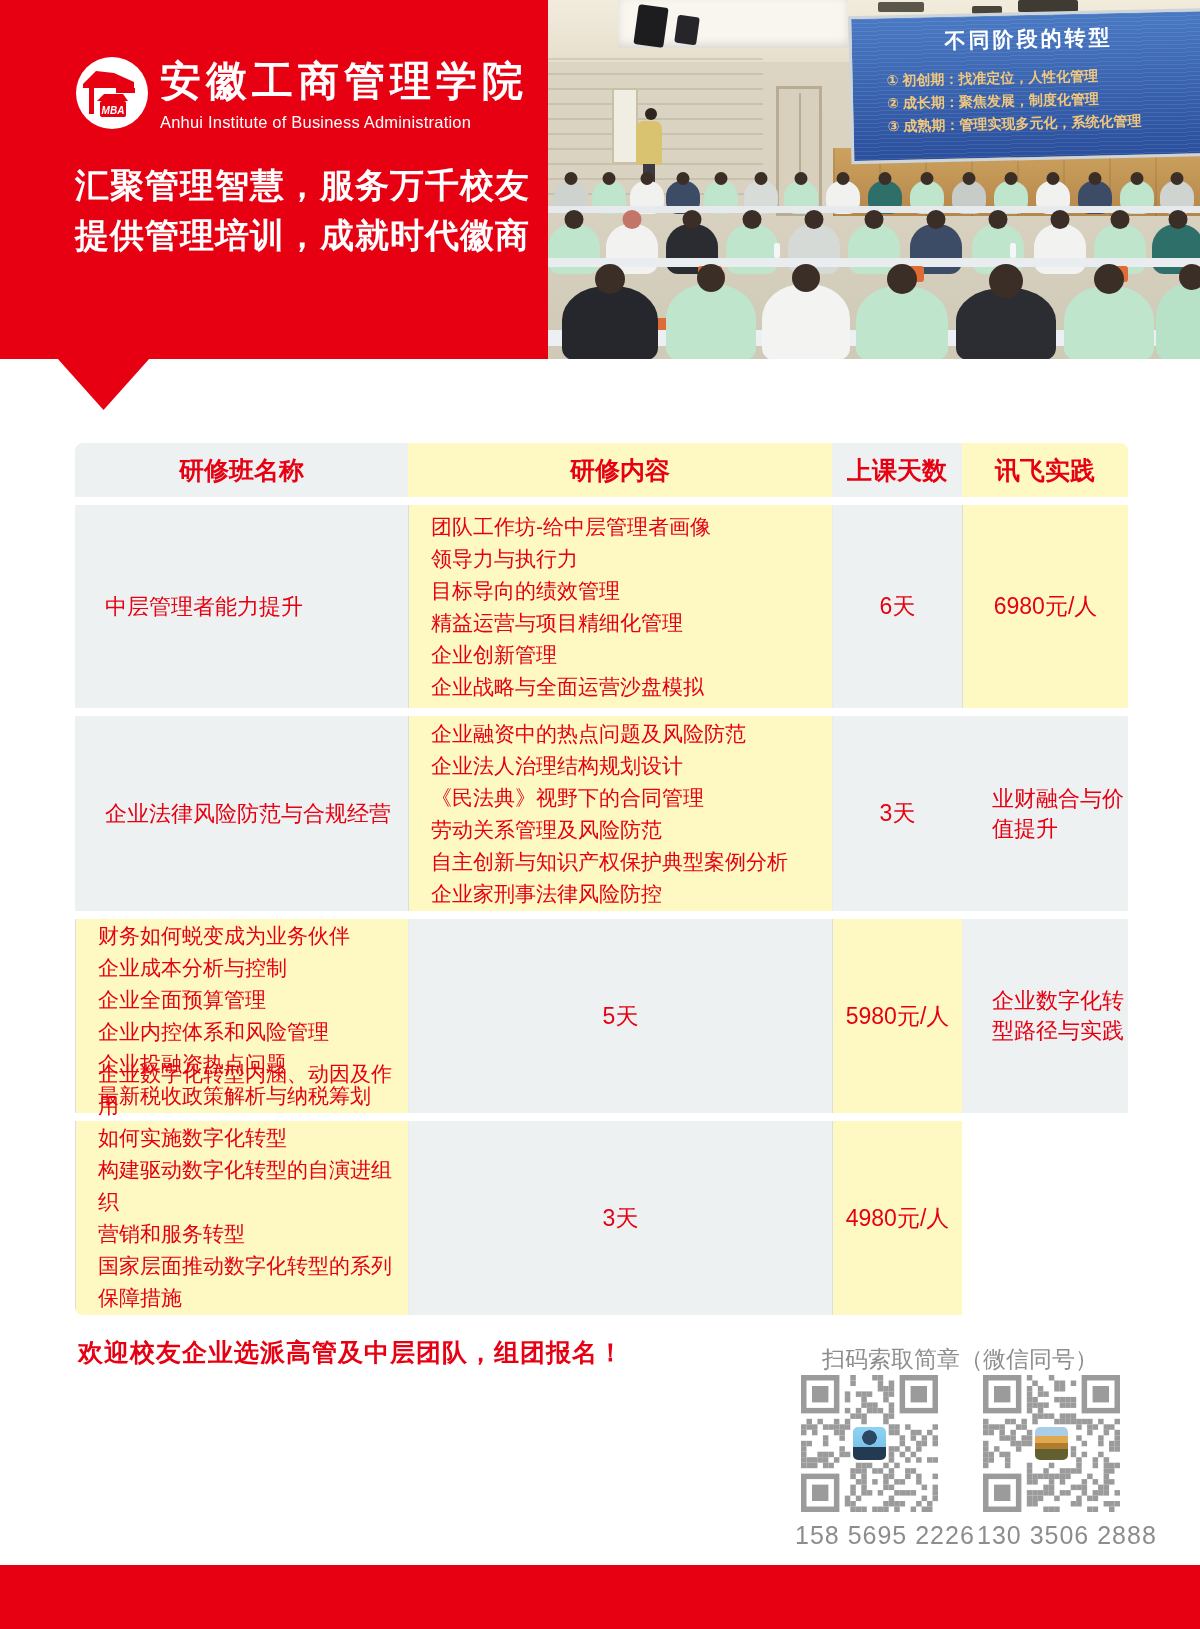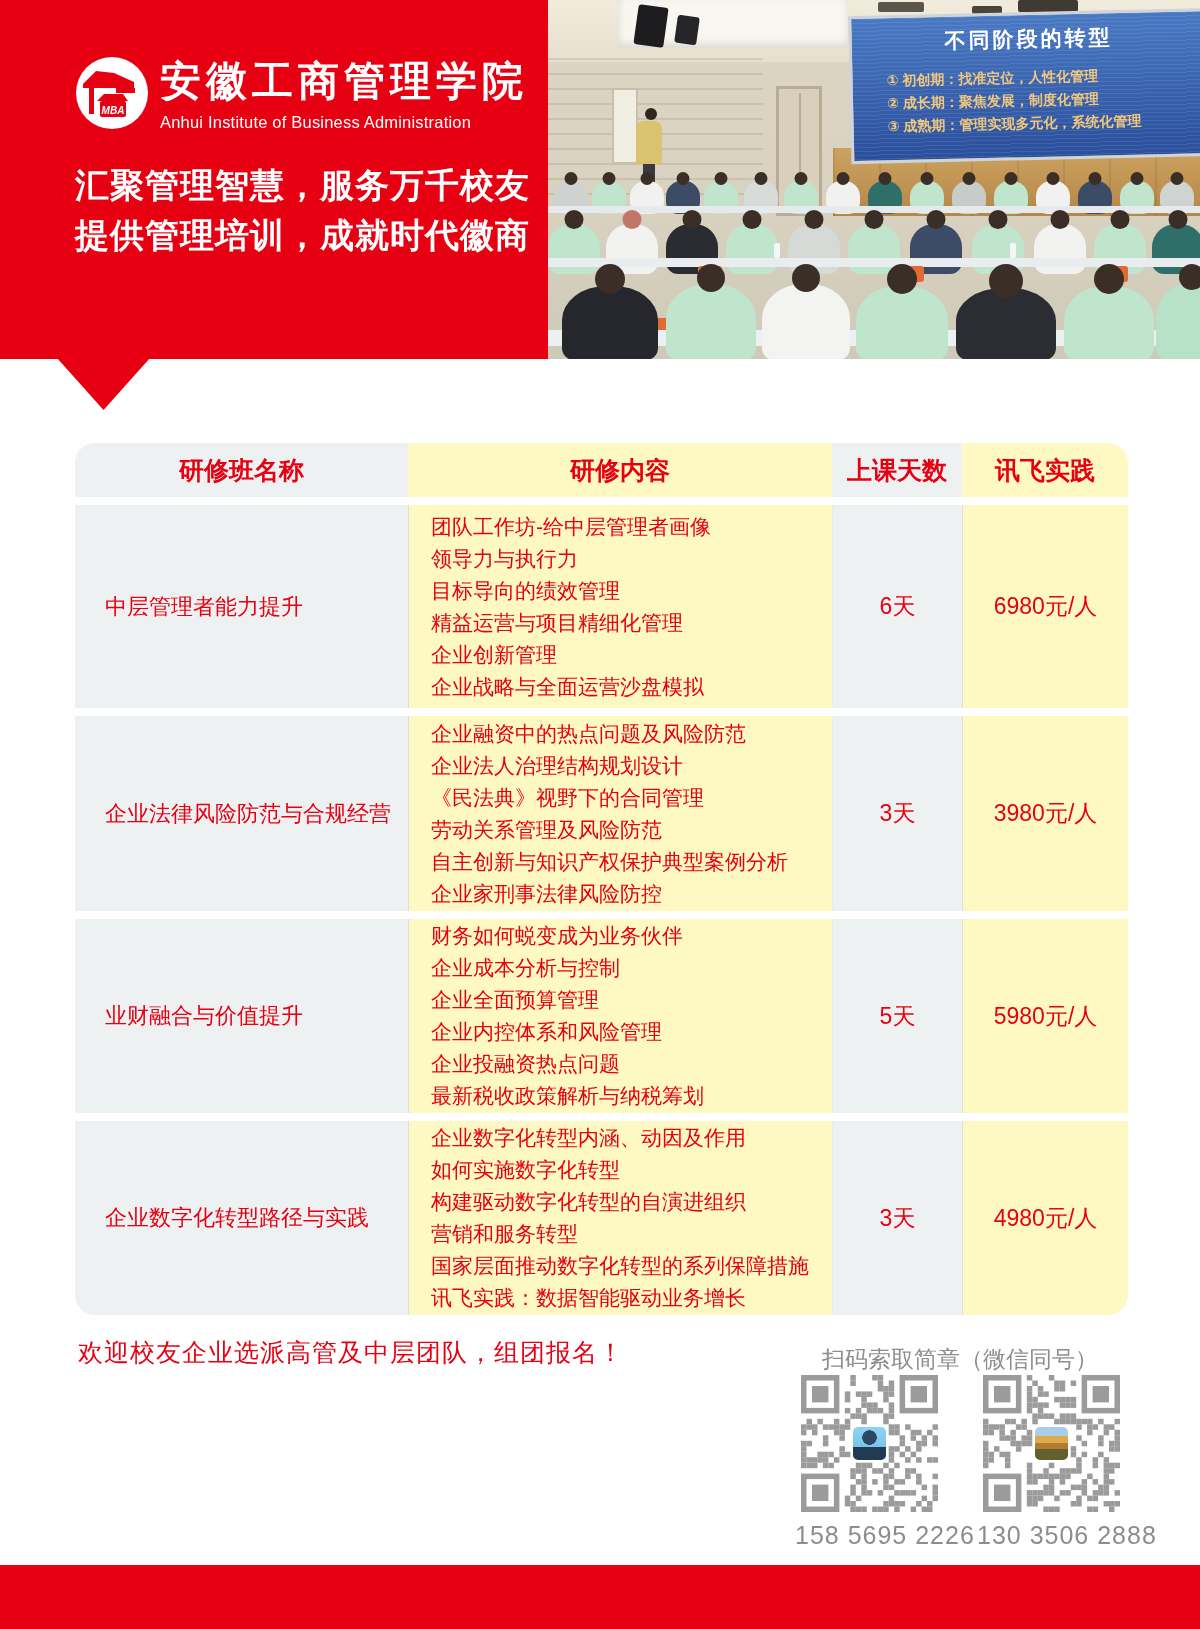--- a/index.html
+++ b/index.html
@@ -46,36 +46,36 @@
   .lect-body{position:absolute;left:88px;top:121px;width:26px;height:44px;border-radius:8px 8px 4px 4px;background:#d9c270}
   .lect-legs{position:absolute;left:95px;top:164px;width:12px;height:28px;background:#3a3a40}
   .strip{position:absolute;left:0;width:652px}
   .chair{position:absolute;background:#df6c34;border-radius:3px}
   .bottle{position:absolute;border-radius:2px}
   .p{position:absolute}
   .p .bd{position:absolute;left:0;right:0;bottom:0;border-radius:46% 46% 12px 12px}
   .p .hd{position:absolute;top:0;left:50%;transform:translateX(-50%);border-radius:50%}
 
   
-  .course-table{position:absolute;left:75px;top:443px;width:1053px;height:872px;border-radius:20px;overflow:hidden;
+  .course-table{position:absolute;left:75px;top:443px;width:1053px;height:872px;border-radius:8px;overflow:hidden;
                 display:grid;grid-template-columns:333px 424px 130px 166px;
                 grid-template-rows:54px 203px 195px 194px 194px;row-gap:8px;color:#e60012}
   .cell{display:flex;align-items:center;box-sizing:border-box}
   .c1{background:#eef1f1}
   .c2{background:#fef9c3}
   .hc{justify-content:center;font-weight:bold;font-size:25px}
   .name{padding-left:30px;font-size:22px}
   .content{flex-direction:column;justify-content:center;align-items:flex-start;padding-left:22px;
            font-size:21px;line-height:32px;white-space:pre-line}
   .days,.fee{justify-content:center;font-size:23px}
   .content,.fee{border-left:1px solid #d9dede}
   .days{border-left:1px solid #e8ecec}
 
   
-  .cta{position:absolute;left:78px;top:1336px;font-size:25px;font-weight:normal;color:#e60012;letter-spacing:1px}
+  .cta{position:absolute;left:78px;top:1336px;font-size:25px;font-weight:bold;color:#e60012;letter-spacing:1px}
   .contact{position:absolute;left:85px;top:1438px;font-size:21px;color:#8d8d8d;line-height:31px}
   .c-line{white-space:nowrap}
   .indent{padding-left:107px}
   .qr-caption{position:absolute;left:740px;top:1344px;width:440px;text-align:center;font-weight:normal;font-size:23px;color:#8d8d8d}
   .qr{position:absolute;top:1375px;width:148px}
   .qr-left{left:795px}
   .qr-right{left:977px}
   .code{position:relative;width:137px;height:137px;margin:0 auto;background:#fff}
   .avatar{position:absolute;left:50px;top:50px;width:37px;height:37px;border-radius:7px;border:2px solid #fff;box-sizing:border-box}
   .av-blue{background:
@@ -308,21 +308,20 @@
     <div class="cell c2 fee">6980元/人</div>
 
     <div class="cell c1 name">企业法律风险防范与合规经营</div>
     <div class="cell c2 content">企业融资中的热点问题及风险防范
 企业法人治理结构规划设计
 《民法典》视野下的合同管理
 劳动关系管理及风险防范
 自主创新与知识产权保护典型案例分析
 企业家刑事法律风险防控</div>
     <div class="cell c1 days">3天</div>
-    <div class="cell c2 fee">3980元/人</div>
 
     <div class="cell c1 name">业财融合与价值提升</div>
     <div class="cell c2 content">财务如何蜕变成为业务伙伴
 企业成本分析与控制
 企业全面预算管理
 企业内控体系和风险管理
 企业投融资热点问题
 最新税收政策解析与纳税筹划</div>
     <div class="cell c1 days">5天</div>
     <div class="cell c2 fee">5980元/人</div>

